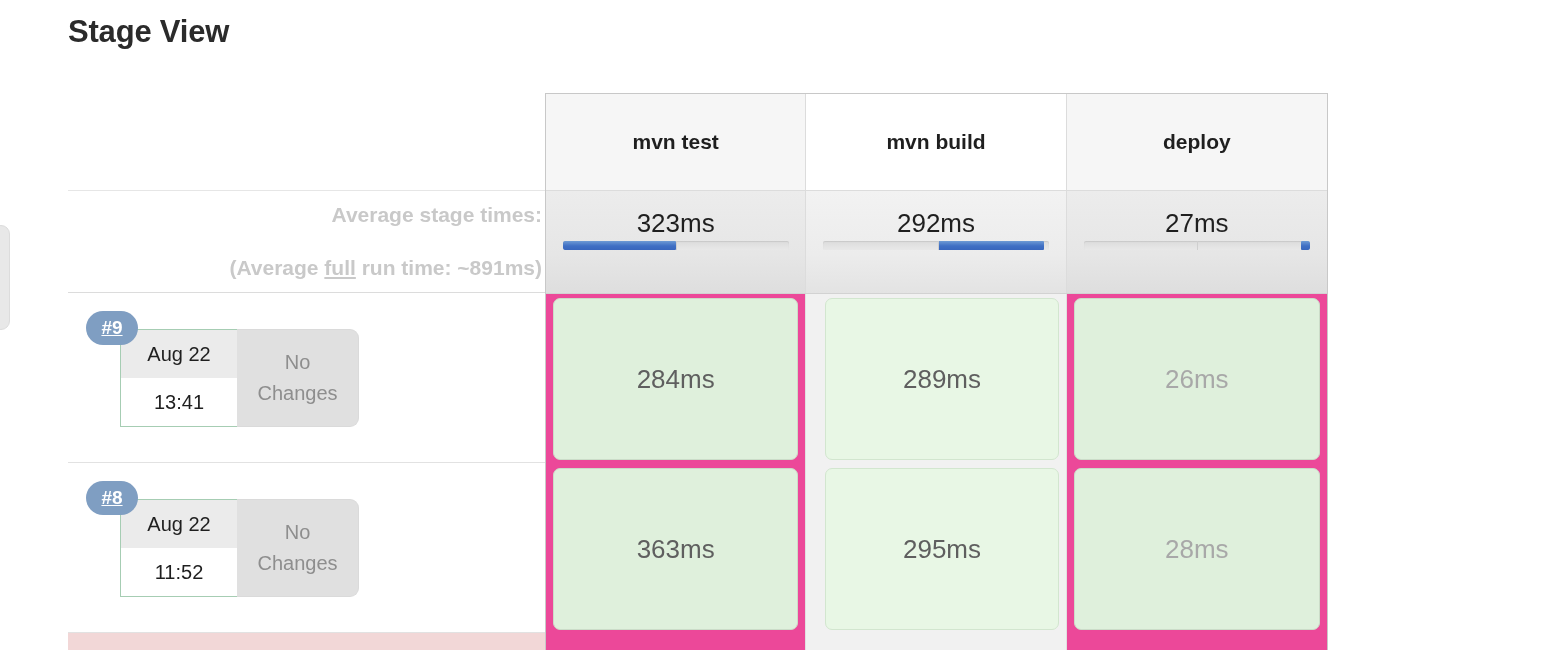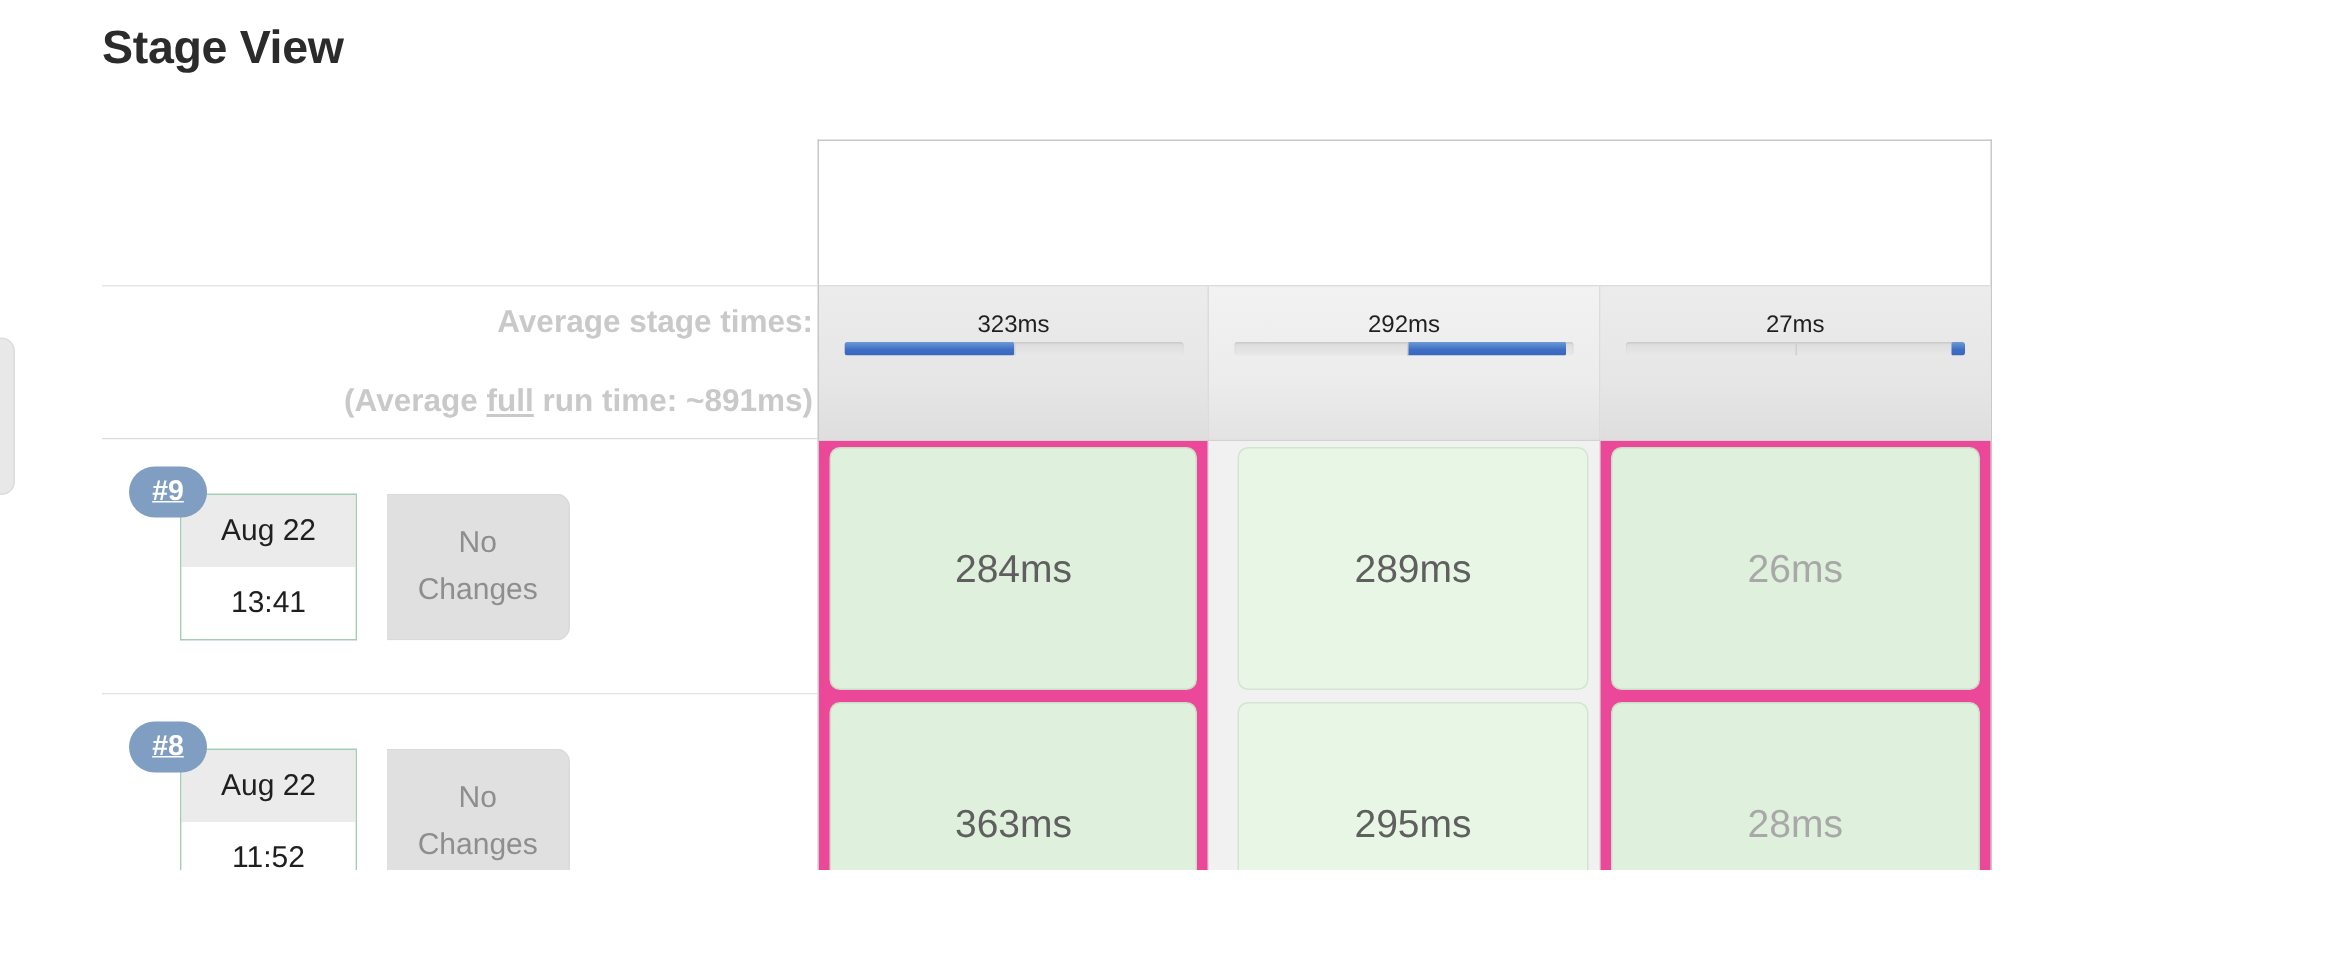--- a/index.html
+++ b/index.html
@@ -4,21 +4,21 @@
 <title>Stage View</title>
 <style>
   * { box-sizing: border-box; }
   html, body {
     margin: 0; padding: 0;
     width: 1566px; height: 650px;
     background: #ffffff;
     font-family: "Liberation Sans", sans-serif;
     overflow: hidden;
   }
-  #root { position: relative; width: 1566px; height: 580px; overflow: hidden; }
+  #root { position: relative; width: 1566px; height: 650px; overflow: hidden; }
 
   
   .page-title {
     position: absolute;
     left: 68px; top: 14px;
     font-size: 31px;
     font-weight: bold;
     color: #2b2b2b;
     letter-spacing: -0.2px;
     white-space: nowrap;
@@ -101,21 +101,21 @@
     align-items: center;
     justify-content: flex-start;
     padding-top: 17px;
     background: linear-gradient(to bottom,#ececec 0%,#e6e6e6 62%,#dedede 100%);
   }
   .avg-cell:last-child { border-right: none; }
   .avg-cell.alt {
     background: linear-gradient(to bottom,#f2f2f2 0%,#ececec 62%,#e3e3e3 100%);
   }
   .avg-time {
-    font-size: 16px;
+    font-size: 26px;
     color: #1f1f1f;
     margin-bottom: 2px;
   }
   .avg-bar {
     position: relative;
     width: 226px; height: 9px;
     background: linear-gradient(to bottom,#dcdcdc,#e8e8e8);
     border-radius: 2px;
     box-shadow: inset 0 1px 1px rgba(0,0,0,.09);
     overflow: hidden;
@@ -200,21 +200,20 @@
     z-index: 3;
   }
   .badge u { text-decoration: underline; }
 
   .meta-cards {
     position: absolute;
     left: 52px; top: 36px;
     display: flex;
     align-items: flex-end;
     z-index: 2;
-    gap: 21px;
   }
   .date-card {
     width: 118px;
     height: 98px;
     border: 1px solid #a6cdb3;
     background: #ffffff;
     display: flex;
     flex-direction: column;
     overflow: hidden;
   }
@@ -344,20 +343,25 @@
           </div>
           <div class="changes-card">No Changes</div>
         </div>
       </div>
 
       <div class="build-row r2 failed"></div>
     </div>
 
     <div class="stages-col">
 
+      <div class="hdr-band">
+        <div class="hdr-cell">mvn test</div>
+        <div class="hdr-cell alt">mvn build</div>
+        <div class="hdr-cell">deploy</div>
+      </div>
 
       <div class="avg-band">
         <div class="avg-cell">
           <div class="avg-time">323ms</div>
           <div class="avg-bar">
             <div class="fill" style="left:0%;width:50%"></div>
             <div class="tick" style="left:50%"></div>
           </div>
         </div>
         <div class="avg-cell alt">

